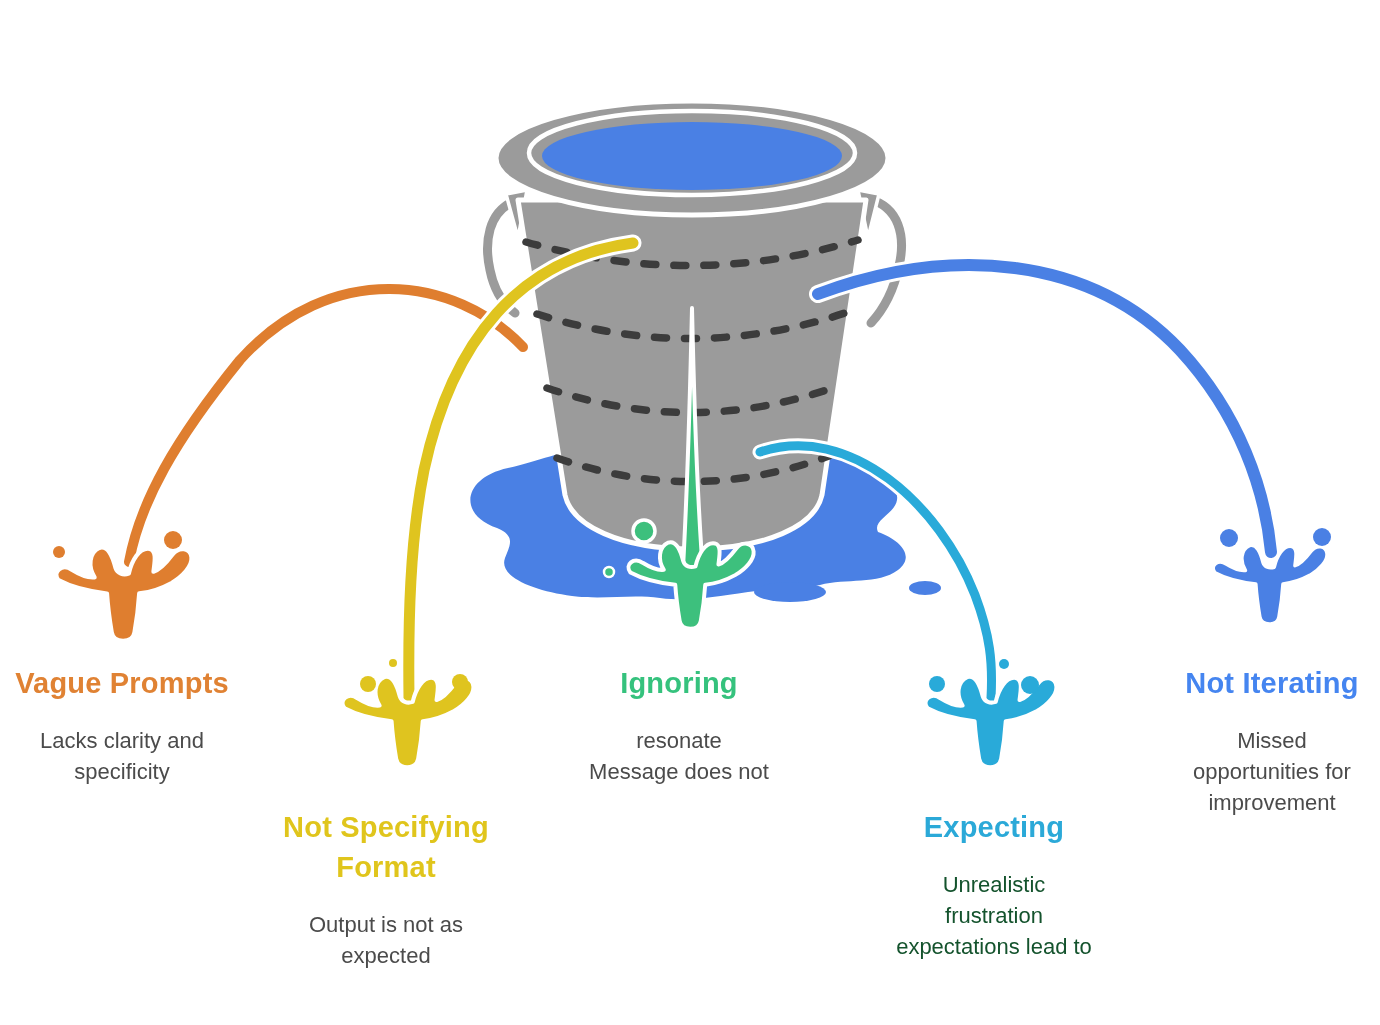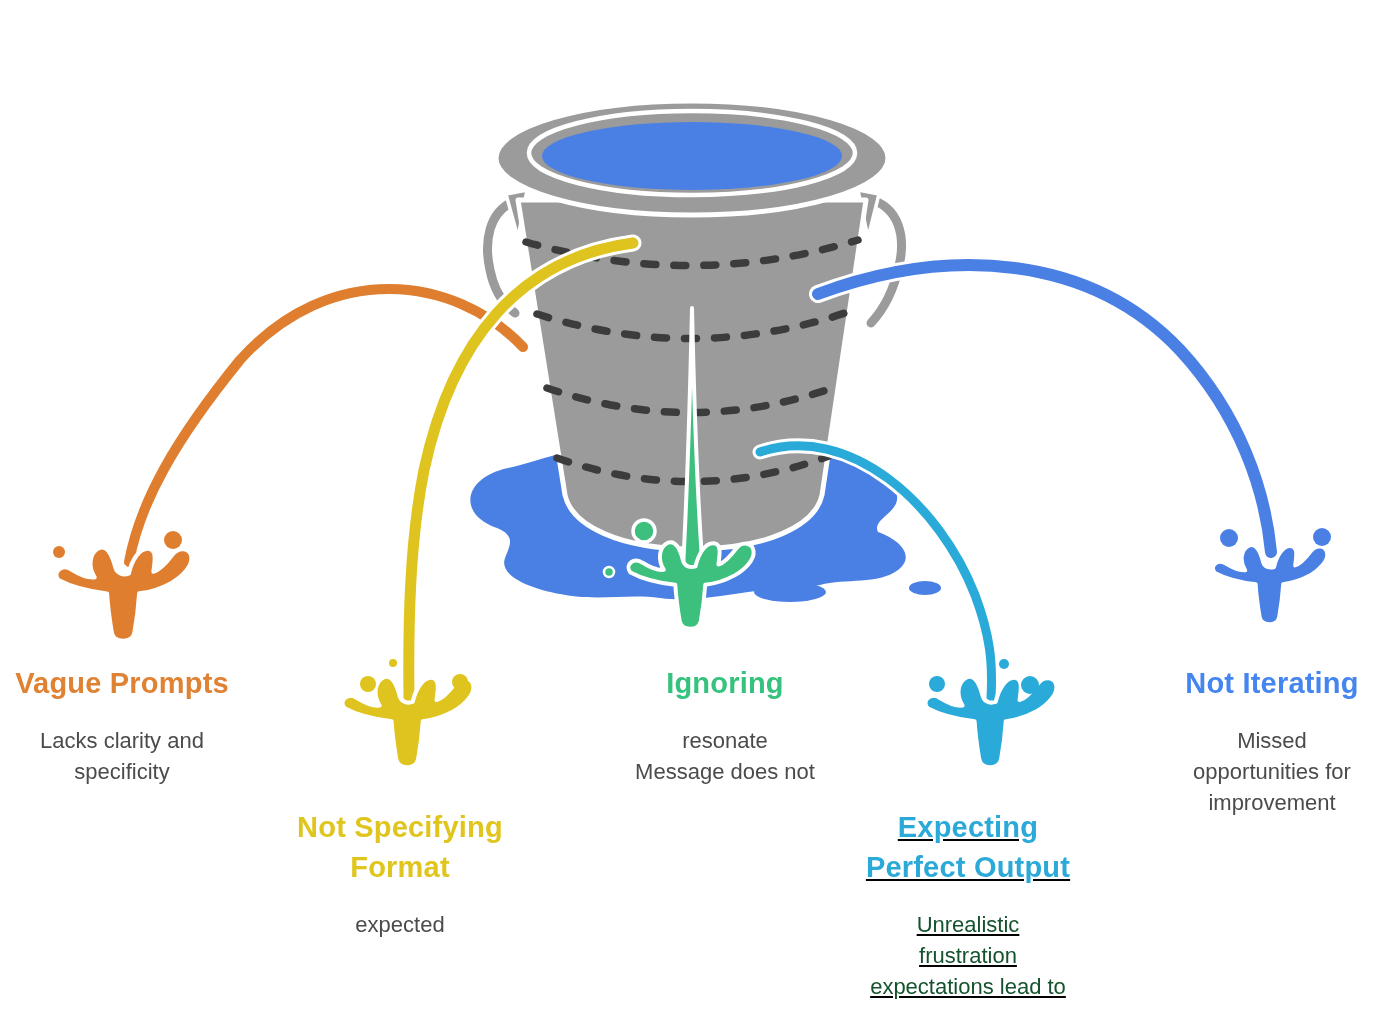--- a/index.html
+++ b/index.html
@@ -148,46 +148,46 @@
       <div>Vague Prompts</div>
       <div></div>
     </div>
     <div class="label-desc" style="color: rgb(75, 75, 75);">
       <div>Lacks clarity and</div>
       <div>specificity</div>
       <div></div>
     </div>
   </div>
 
-  <div class="label" style="left:400px; top:807px;">
+  <div class="label" style="left:386px; top:807px;">
     <div class="label-title" style="color: rgb(224, 197, 28);">
       <div>Not Specifying</div>
       <div>Format</div>
     </div>
     <div class="label-desc" style="color: rgb(75, 75, 75);">
+      <div>Output is not as</div>
       <div>expected</div>
       <div></div>
     </div>
   </div>
 
-  <div class="label" style="left:725px; top:663px;">
+  <div class="label" style="left:679px; top:663px;">
     <div class="label-title" style="color: rgb(53, 194, 125);">
       <div>Ignoring</div>
     </div>
     <div class="label-desc" style="color: rgb(75, 75, 75);">
       <div>resonate</div>
       <div>Message does not</div>
       <div></div>
     </div>
   </div>
 
-  <div class="label" style="left:968px; top:807px;text-decoration:underline;">
+  <div class="label" style="left:994px; top:807px;">
     <div class="label-title" style="color: rgb(43, 169, 216);">
       <div>Expecting</div>
-      <div>Perfect Output</div>
     </div>
     <div class="label-desc" style="color: #14532d;">
       <div>Unrealistic</div>
       <div>frustration</div>
       <div>expectations lead to</div>
     </div>
   </div>
 
   <div class="label" style="left:1272px; top:663px;">
     <div class="label-title" style="color: rgb(69, 133, 240);">

